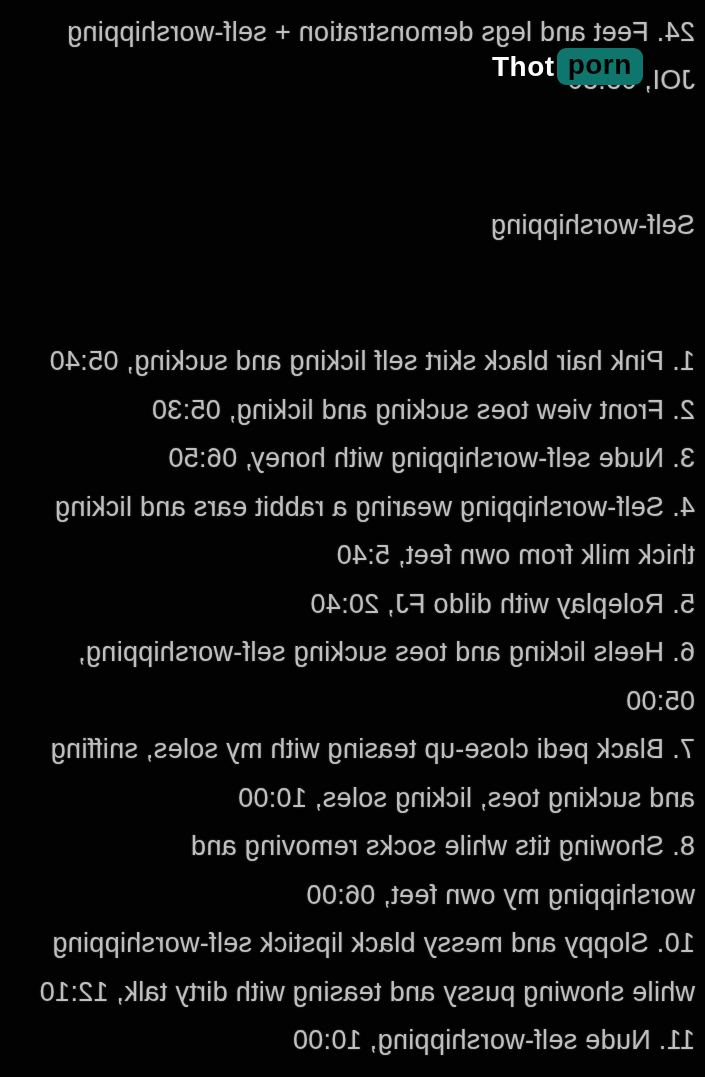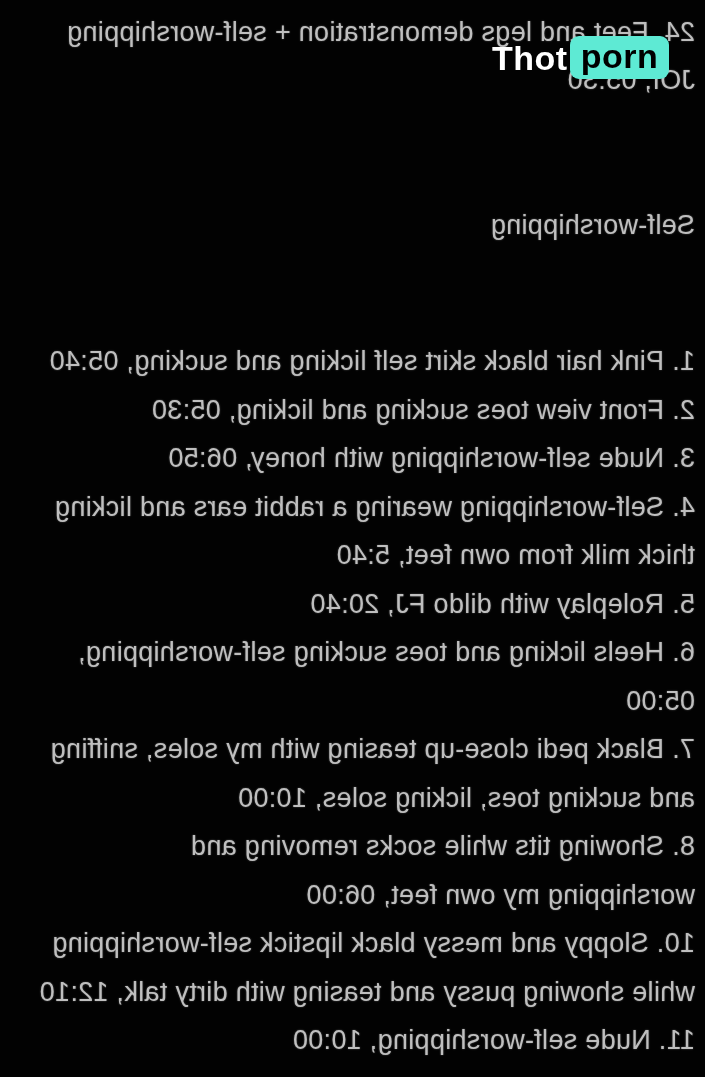--- a/index.html
+++ b/index.html
@@ -45,34 +45,34 @@
     position: absolute;
     left: 10px;
     top: 337px;
     width: 686px;
     line-height: 48.5px;
   }
   
   .watermark {
     position: absolute;
     left: 492px;
-    top: 36px;
+    top: 48px;
     display: flex;
     align-items: center;
     font-weight: bold;
-    font-size: 34px;
+    font-size: 28px;
     letter-spacing: 0.5px;
     line-height: 1;
   }
   .wm-thot {
     color: #ffffff;
     padding-right: 2px;
   }
   .wm-porn-box {
-    background: #5eead4;
+    background: #0f766e;
     color: #000000;
     border-radius: 9px;
     padding: 3px 11px 6px 11px;
   }
 </style>
 </head>
 <body>
 
 <div class="frame">
 

